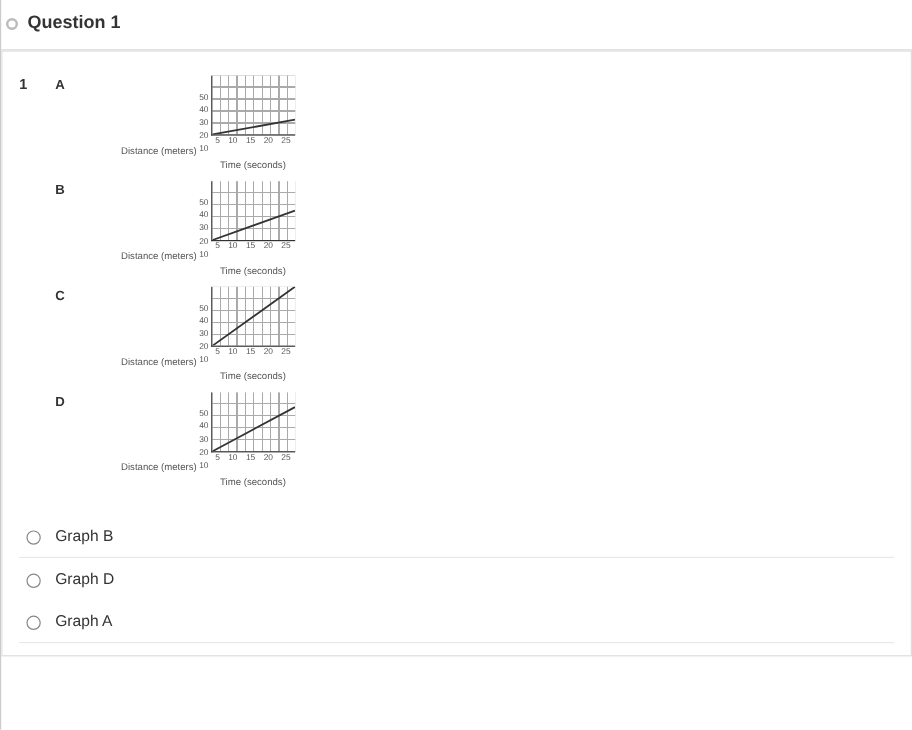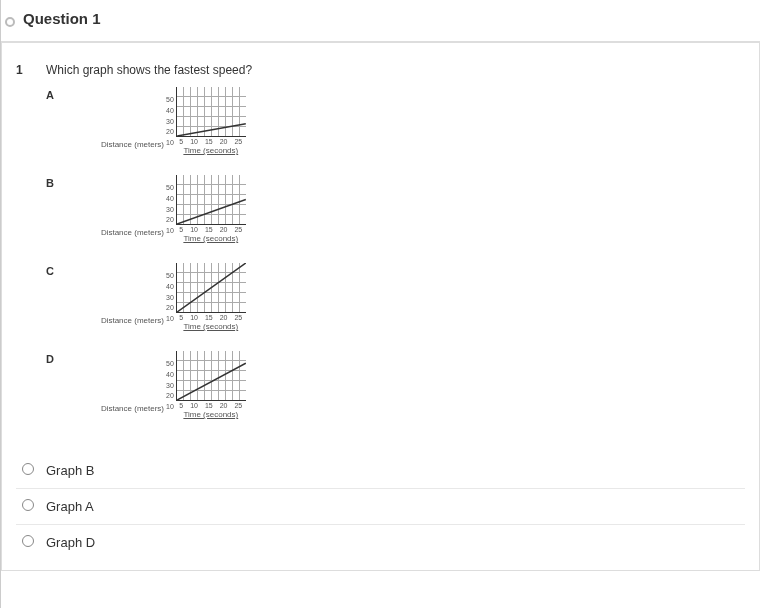--- a/index.html
+++ b/index.html
@@ -14,21 +14,21 @@
     width: 760px;
     height: 608px;
     position: relative;
     border-left: 1px solid #ccc;
     overflow: hidden;
   }
   .header {
     padding: 10px 18px 14px 18px;
     border-bottom: 1px solid #ddd;
     display: flex;
-    align-items: flex-end;
+    align-items: center;
     gap: 8px;
   }
   .header-circle {
     width: 10px;
     height: 10px;
     border: 2px solid #bbb;
     border-radius: 50%;
     margin-left: -14px;
     margin-top: 2px;
   }
@@ -125,34 +125,33 @@
     font-size: 7px;
     color: #555;
     margin-left: 0;
     line-height: 1;
     padding-top: 1px;
   }
   .xlabel {
     font-size: 8px;
     color: #555;
     text-align: center;
-    margin-top: 1px;
-    text-decoration: underline;
+    margin-top: 12px;
   }
   .axis-wrap {
     display: flex;
     flex-direction: column;
     align-items: center;
   }
   .options {
     margin-top: 14px;
   }
   .option-row {
     display: flex;
-    align-items: flex-start;
+    align-items: flex-end;
     gap: 12px;
     padding: 10px 0 10px 6px;
     border-bottom: 1px solid #e8e8e8;
     font-size: 13px;
     cursor: pointer;
   }
   .radio {
     width: 12px;
     height: 12px;
     border: 1px solid #888;
@@ -168,21 +167,20 @@
 
   <div class="header">
     <div class="header-circle"></div>
     <h2>Question 1</h2>
   </div>
 
   <div class="content">
     <div class="q-row">
       <div class="q-num">1</div>
       <div class="q-body">
-        <div class="q-text">Which graph shows the fastest speed?</div>
 
         <div class="graph-block">
           <div class="graph-letter">A</div>
           <div class="graph-wrap">
             <div class="graph-row">
               <div class="ylabel">Distance (meters)</div>
               <div class="yticks">
                 <span>50</span>
                   <span>40</span>
                   <span>30</span>
@@ -302,24 +300,24 @@
         </div>
 
       </div>
     </div>
 
     <div class="options">
       <div class="option-row">
         <div class="radio"></div>
         <span>Graph B</span>
       </div>
+      <div class="option-row" style="border-bottom:none;">
+        <div class="radio"></div>
+        <span>Graph D</span>
+      </div>
       <div class="option-row">
         <div class="radio"></div>
         <span>Graph A</span>
       </div>
-      <div class="option-row" style="border-bottom:none;">
-        <div class="radio"></div>
-        <span>Graph D</span>
-      </div>
     </div>
 
   </div>
 </div>
 
 </body></html>

